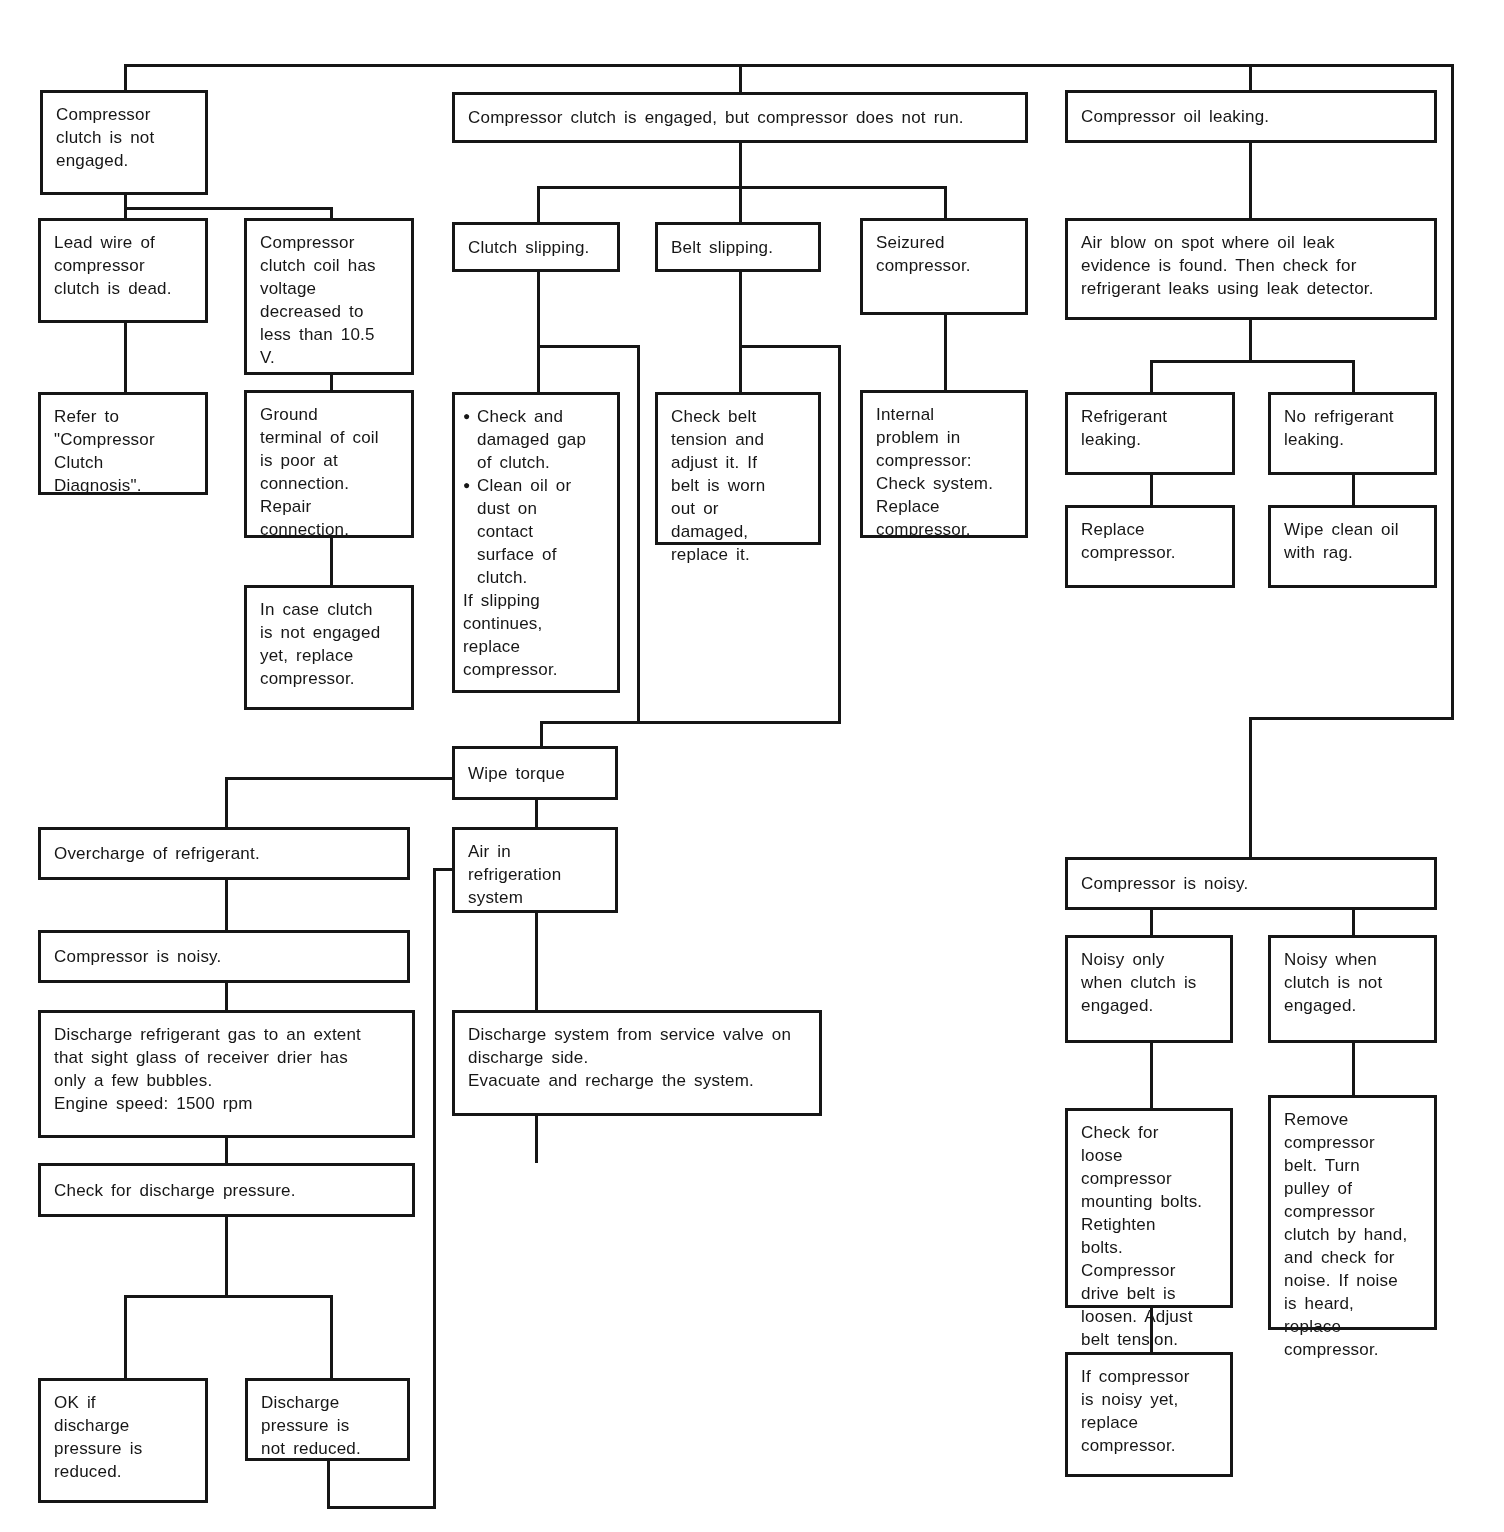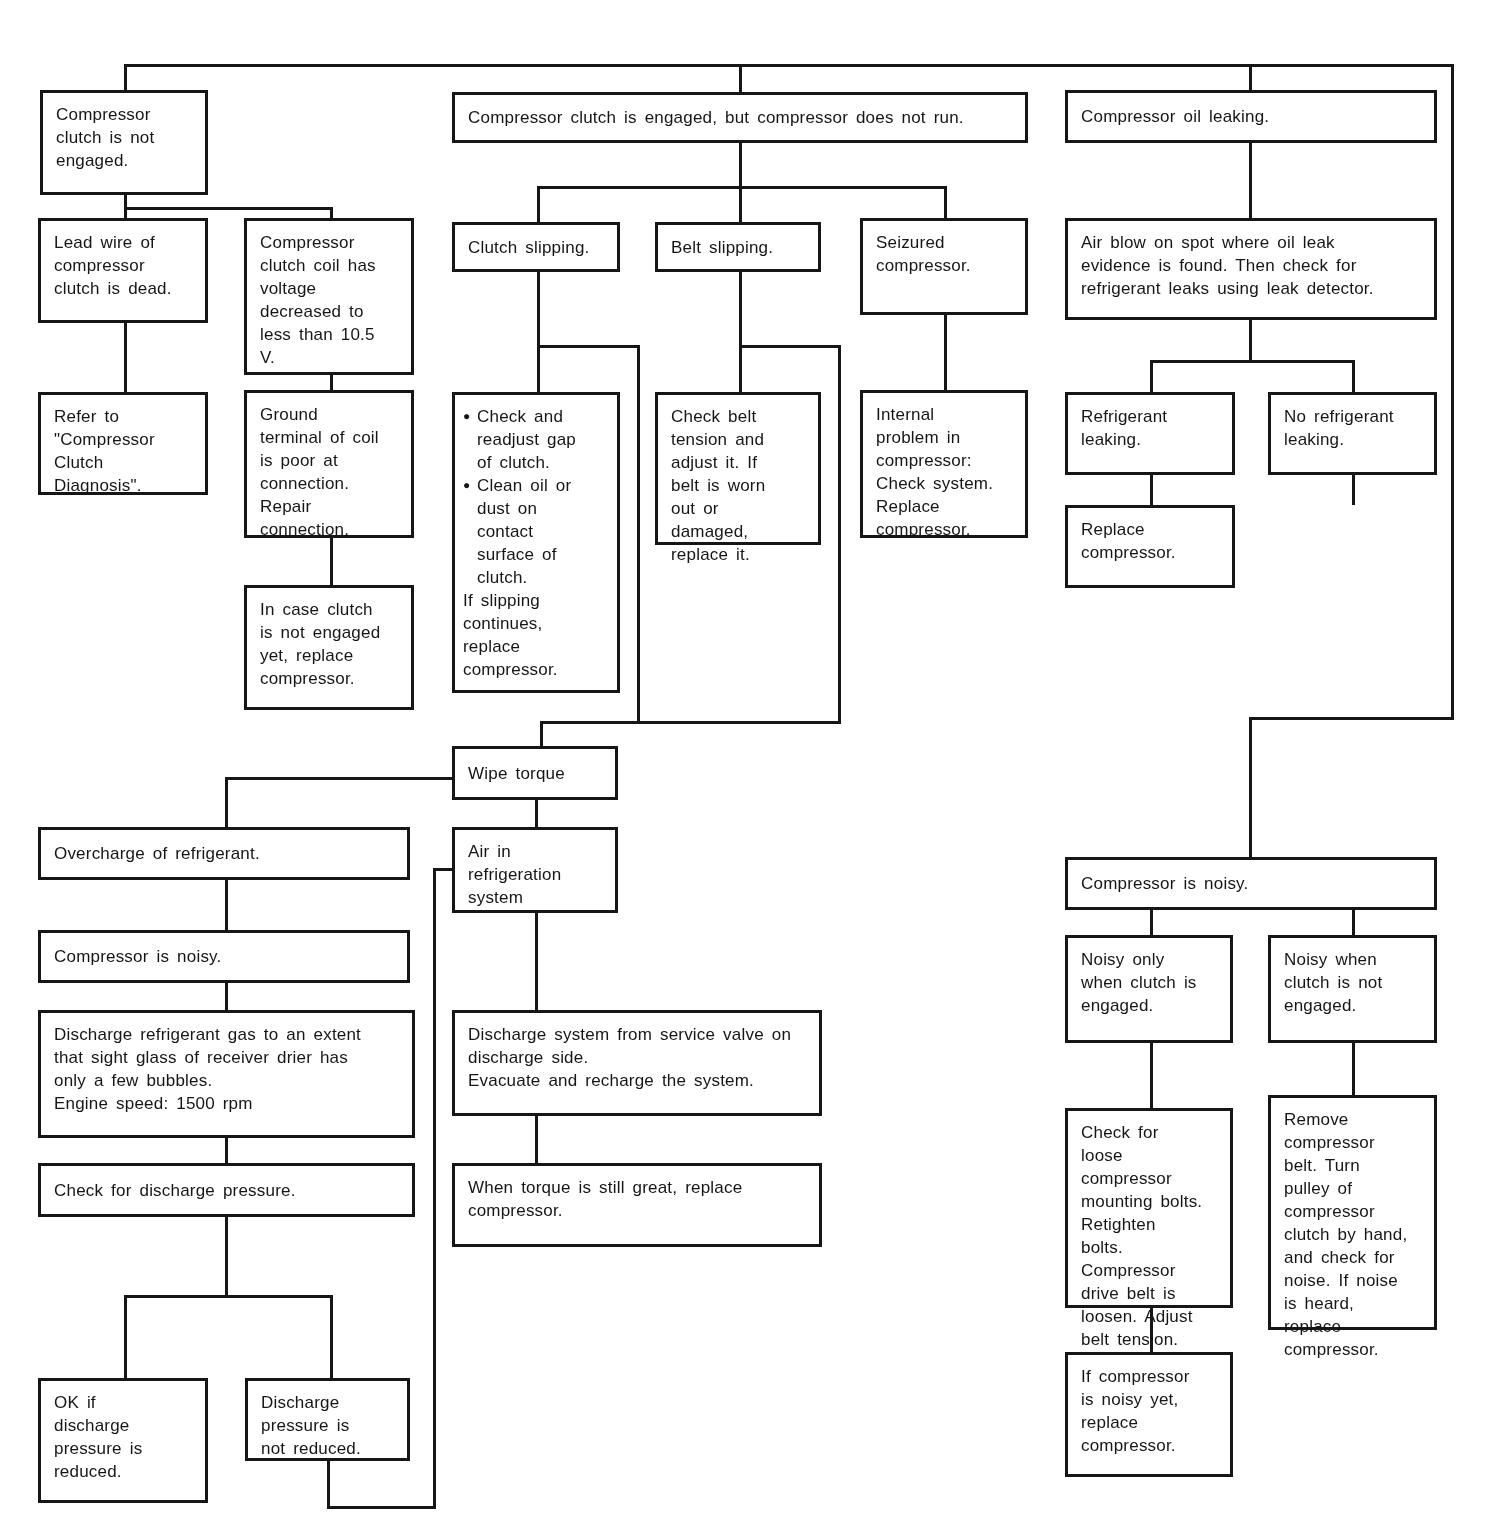--- a/index.html
+++ b/index.html
@@ -103,21 +103,21 @@
   </div>
   <div class="node vc" style="left:655px;top:222px;width:166px;height:50px">
     <span>Belt slipping.</span>
   </div>
   <div class="node" style="left:860px;top:218px;width:168px;height:97px">
     <span>Seizured compressor.</span>
   </div>
   <div class="node" style="left:452px;top:392px;width:168px;height:301px;padding-left:8px">
     <div class="brow">
       <span class="bmark">●</span>
-      <span>Check and readjust gap of clutch.</span>
+      <span>Check and damaged gap of clutch.</span>
     </div>
     <div class="brow">
       <span class="bmark">●</span>
       <span>Clean oil or dust on contact surface of clutch.</span>
     </div>
     <div>If slipping continues, replace compressor.</div>
   </div>
   <div class="node" style="left:655px;top:392px;width:166px;height:153px">
     <span>Check belt tension and adjust it. If belt is worn out or damaged, replace it.</span>
   </div>
@@ -132,20 +132,23 @@
     <span>Air blow on spot where oil leak evidence is found. Then check for refrigerant leaks using leak detector.</span>
   </div>
   <div class="node" style="left:1065px;top:392px;width:170px;height:83px">
     <span>Refrigerant leaking.</span>
   </div>
   <div class="node" style="left:1268px;top:392px;width:169px;height:83px">
     <span>No refrigerant leaking.</span>
   </div>
   <div class="node" style="left:1065px;top:505px;width:170px;height:83px">
     <span>Replace compressor.</span>
+  </div>
+  <div class="node" style="left:1268px;top:505px;width:169px;height:83px">
+    <span>Wipe clean oil with rag.</span>
   </div>
 
   <div class="node vc" style="left:452px;top:746px;width:166px;height:54px">
     <span>Wipe torque</span>
   </div>
   <div class="node vc" style="left:38px;top:827px;width:372px;height:53px">
     <span>Overcharge of refrigerant.</span>
   </div>
   <div class="node vc" style="left:38px;top:930px;width:372px;height:53px">
     <span>Compressor is noisy.</span>
@@ -164,23 +167,20 @@
     <span>Air in refrigeration system</span>
   </div>
 
   <div class="node" style="left:245px;top:1378px;width:165px;height:83px">
     <span>Discharge pressure is not reduced.</span>
   </div>
   <div class="node" style="left:452px;top:1010px;width:370px;height:106px">
     <span class="preline">Discharge system from service valve on discharge side.
 Evacuate and recharge the system.</span>
   </div>
-  <div class="node" style="left:452px;top:1163px;width:370px;height:84px">
-    <span>When torque is still great, replace compressor.</span>
-  </div>
 
   <div class="node vc" style="left:1065px;top:857px;width:372px;height:53px">
     <span>Compressor is noisy.</span>
   </div>
   <div class="node" style="left:1065px;top:935px;width:168px;height:108px">
     <span>Noisy only when clutch is engaged.</span>
   </div>
   <div class="node" style="left:1268px;top:935px;width:169px;height:108px">
     <span>Noisy when clutch is not engaged.</span>
   </div>

